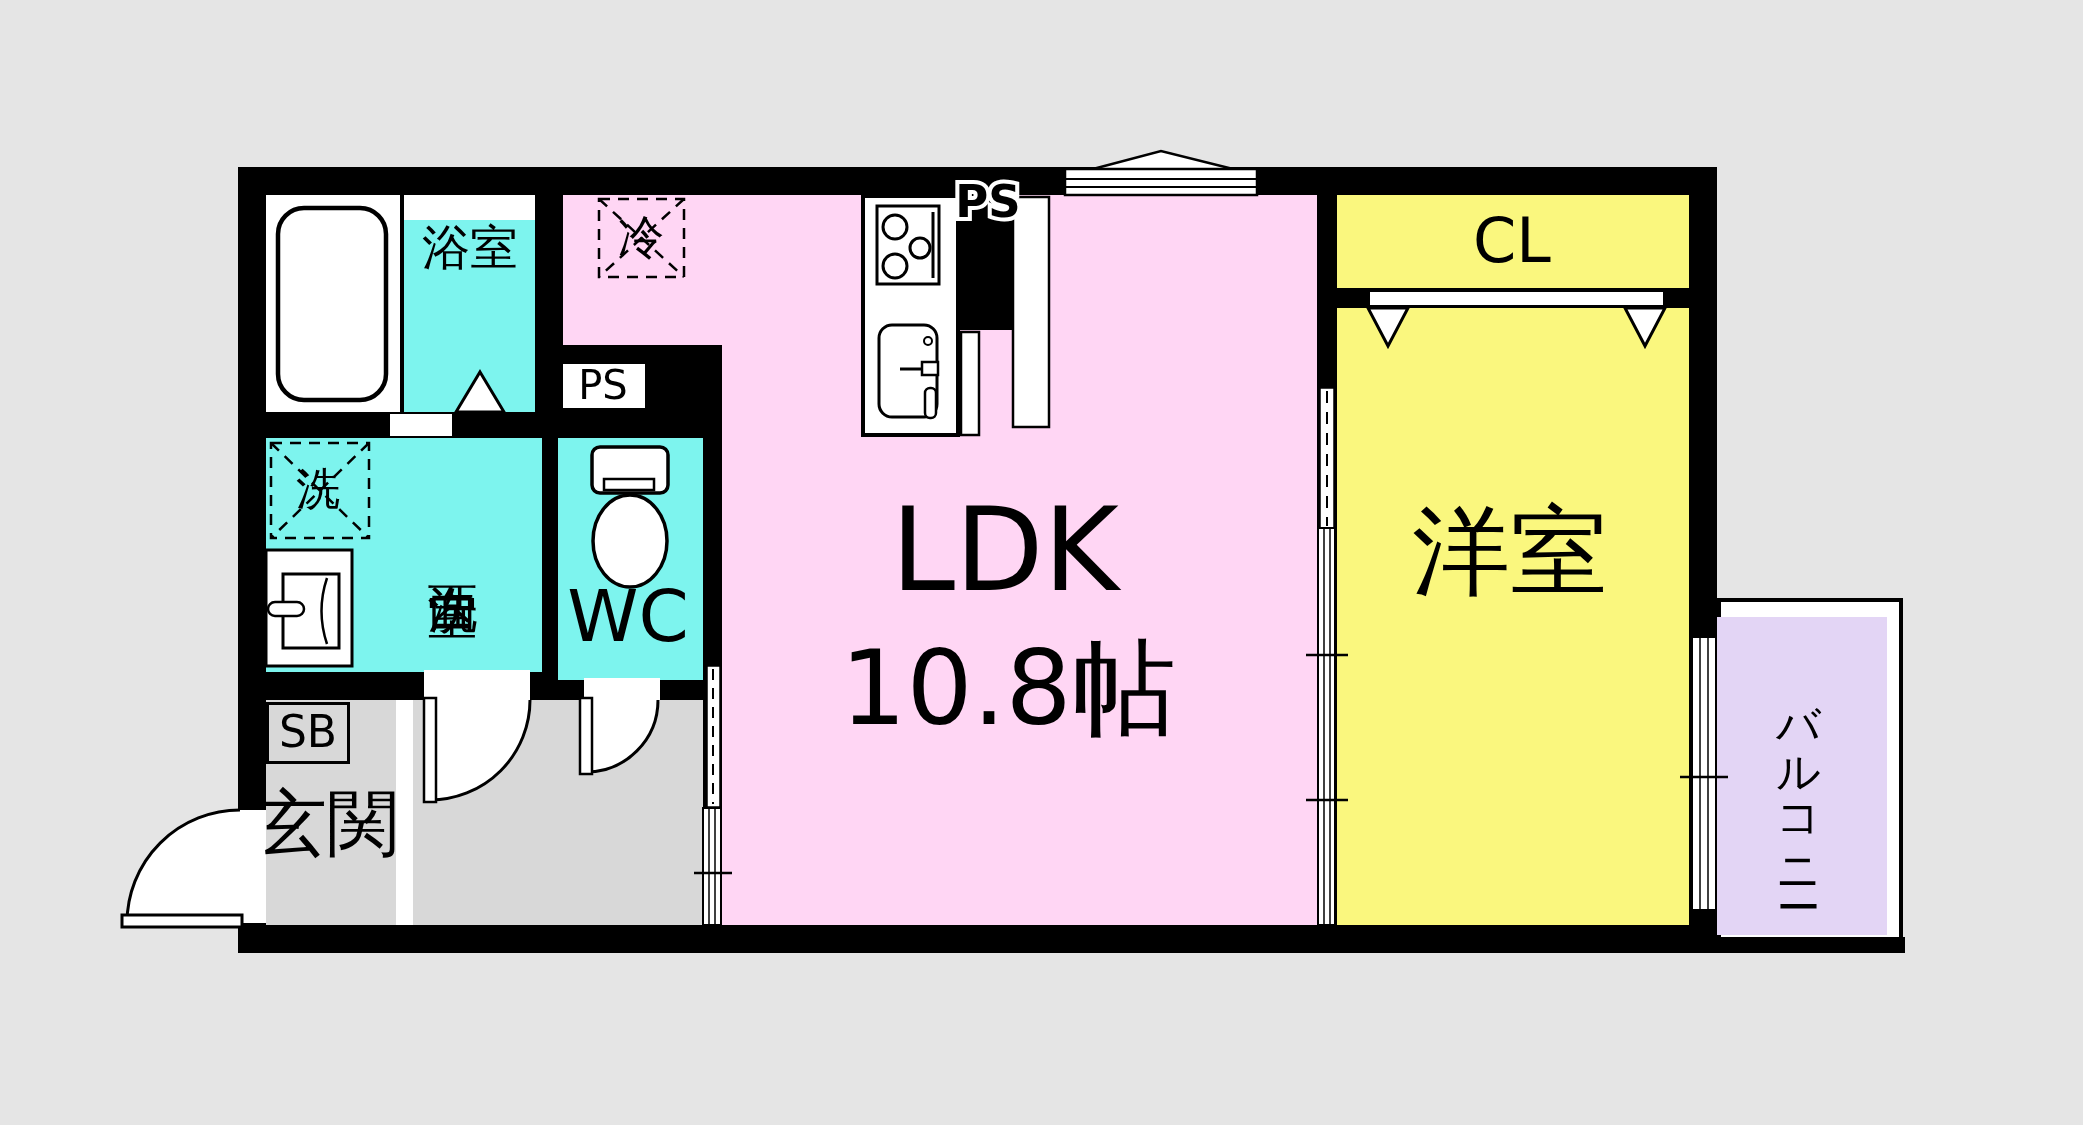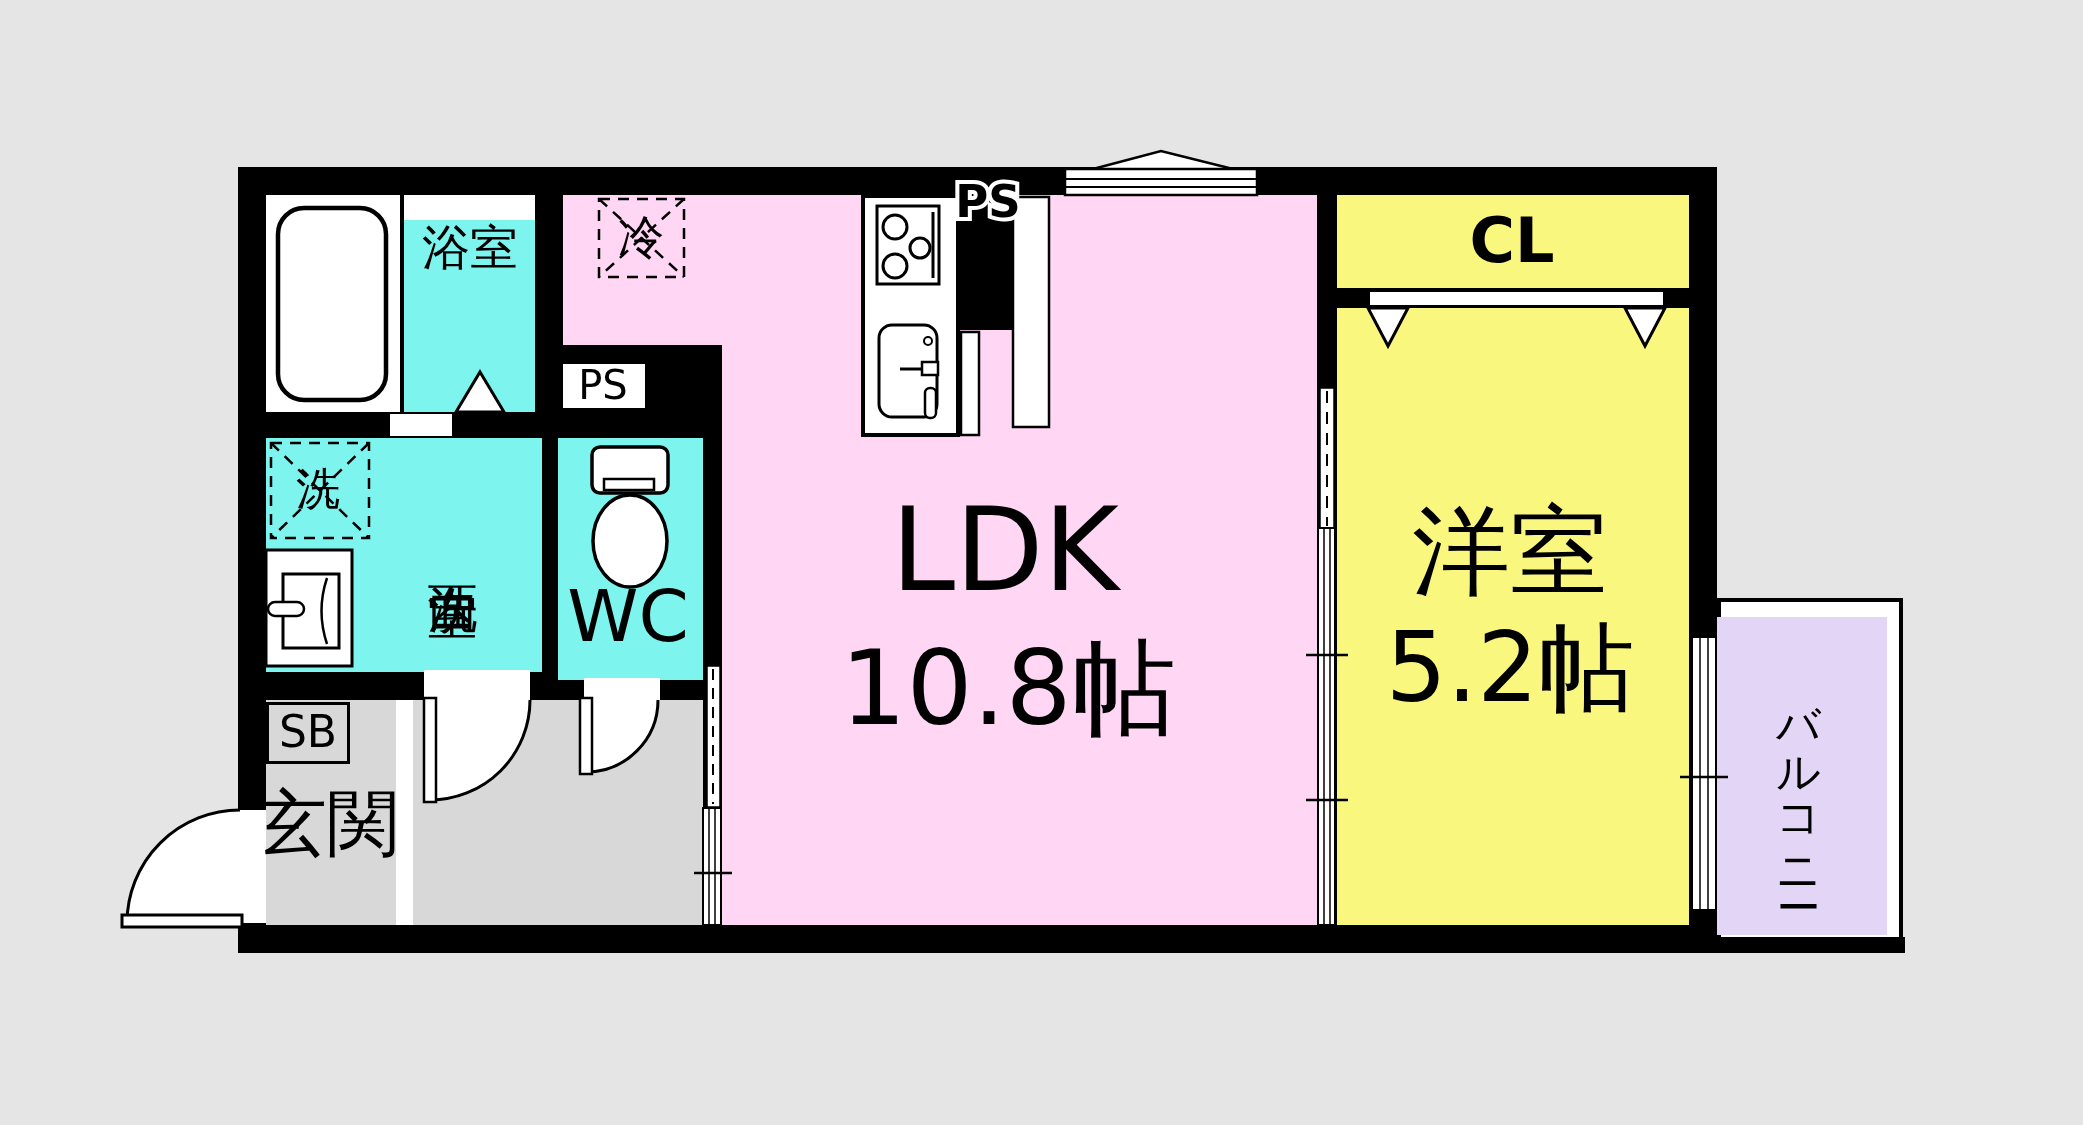--- a/index.html
+++ b/index.html
@@ -154,18 +154,17 @@
   <div class="lbl" style="left:470px;top:247px;font-size:48px;text-align:center;">浴室</div>
   <div class="lbl vert" style="left:453px;top:547px;font-size:50px;">洗面室</div>
   <div class="lbl" style="left:318px;top:489px;font-size:44px;">洗</div>
   <div class="lbl" style="left:641px;top:237px;font-size:46px;">冷</div>
   <div class="lbl" style="left:628px;top:616px;font-size:72px;text-align:center;">WC</div>
   <div class="lbl" style="left:603px;top:385px;font-size:40px;">PS</div>
   <div class="lbl" style="left:308px;top:732px;font-size:44px;">SB</div>
   <div class="lbl" style="left:327px;top:823px;font-size:72px;">玄関</div>
   <div class="lbl" style="left:1005px;top:550px;font-size:115px;">LDK</div>
   <div class="lbl" style="left:1008px;top:688px;font-size:104px;">10.8帖</div>
-  <div class="lbl" style="left:1512px;top:241px;font-size:62px;font-weight:bold;">CL</div>
+  <div class="lbl" style="left:1512px;top:241px;font-size:62px;">CL</div>
   <div class="lbl" style="left:1510px;top:552px;font-size:98px;font-family:Liberation Serif, serif;">洋室</div>
-  <div class="lbl" style="left:1510px;top:668px;font-size:96px;">5.2帖</div>
   <div class="lbl vert" style="left:1799px;top:781px;font-size:44px;">バルコニー</div>
 
 </div>
 
 </body></html>

